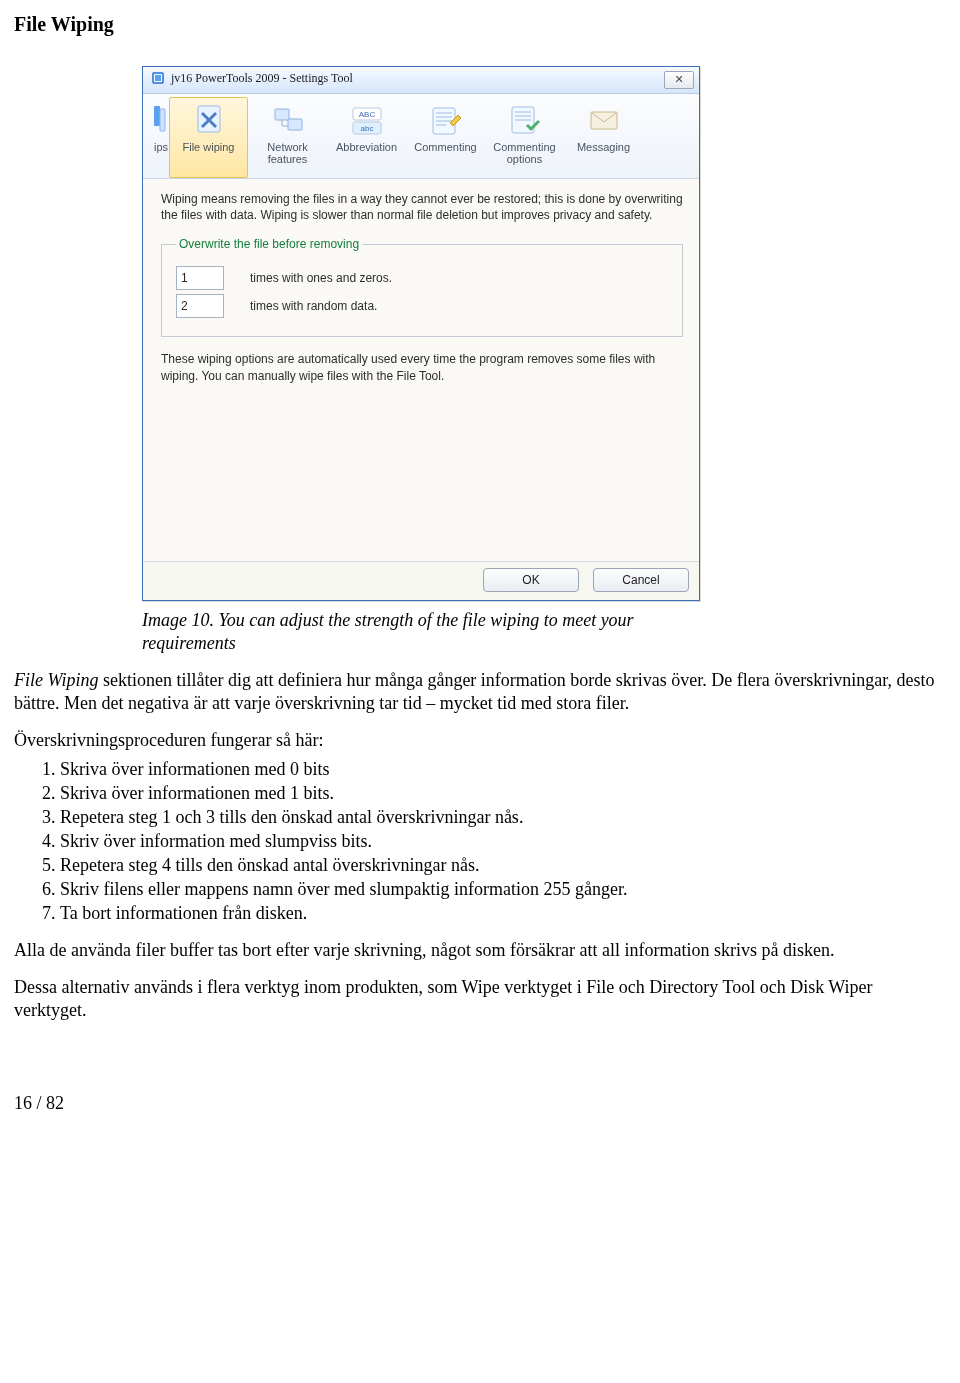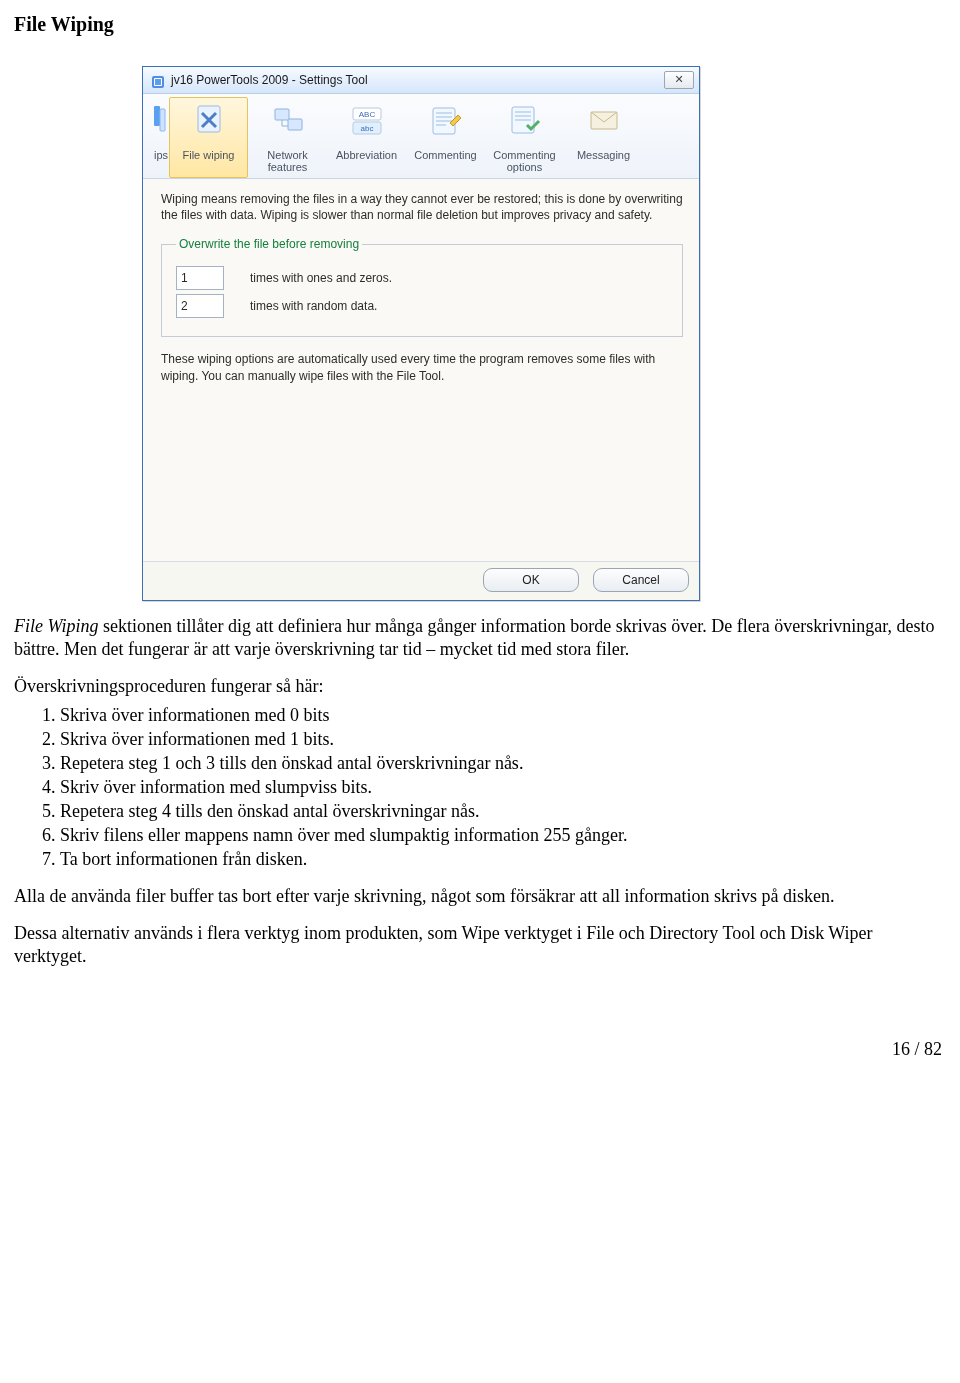--- a/index.html
+++ b/index.html
@@ -28,21 +28,22 @@
     font-family: "Segoe UI", Tahoma, Arial, sans-serif;
     font-size: 12px;
     color: #222;
     box-shadow: 1px 1px 0 #d8d8d3;
   }
   .titlebar {
     background: linear-gradient(to bottom, #f6fbff 0%, #e9f2fe 40%, #d5e6fb 100%);
     border-bottom: 1px solid #b9cfe8;
     padding: 4px 5px 4px 8px;
     display: flex;
-    align-items: flex-end;
+    align-items: flex-start;
+    font-family: Liberation Serif, serif;
   }
   .titlebar .app-icon {
     width: 14px; height: 14px;
     margin-right: 6px;
     display: inline-block;
   }
   .titlebar .title-text {
     flex: 1;
     color: #1a1a1a;
     font-size: 12px;
@@ -74,21 +75,21 @@
     color: #4a5360;
     display: flex;
     flex-direction: column;
     align-items: center;
     justify-content: flex-start;
     padding-top: 5px;
     border: 1px solid transparent;
     cursor: pointer;
     line-height: 1.15;
   }
-  .tool .ticon { width: 36px; height: 34px; margin-bottom: 12px; position: relative; }
+  .tool .ticon { width: 36px; height: 34px; margin-bottom: 4px; position: relative; }
   .tool.selected {
     background: linear-gradient(to bottom,#fff6dd,#ffe7a3);
     border: 1px solid #e8c35a;
     border-bottom-color: #e8c35a;
     border-radius: 2px;
   }
   .tool.partial {
     width: 24px;
     padding-left: 0;
     align-items: flex-end;
@@ -136,40 +137,39 @@
     background: #f7f7f2;
     border-top: 1px solid #d7dbe2;
   }
   button.winbtn {
     width: 96px;
     height: 24px;
     font-family: "Segoe UI", Tahoma, sans-serif;
     font-size: 12px;
     background: linear-gradient(to bottom,#fdfdfd,#e9edf2);
     border: 1px solid #9aa6b5;
-    border-radius: 9px;
+    border-radius: 4px;
     cursor: pointer;
     color: #222;
   }
   .caption {
     font-style: italic;
     font-family: "Times New Roman", serif;
     font-size: 18px;
     margin: 8px 0 0 0;
     width: 556px;
   }
   p.body { margin: 14px 0; }
   p.italic-lead em { font-style: italic; }
   ol.steps {
     margin: 6px 0 14px 0;
     padding-left: 46px;
   }
   ol.steps li { margin: 1px 0; }
   .pagenum {
-    text-align: right;
     font-size: 18px;
     margin-top: 70px;
     padding-right: 4px;
   }
   
   svg { display: block; }
 </style>
 </head>
 <body>
 
@@ -281,24 +281,25 @@
 
       <p class="note">These wiping options are automatically used every time the program removes some files with wiping. You can manually wipe files with the File Tool.</p>
     </div>
 
     <div class="btnbar">
       <button class="winbtn">OK</button>
       <button class="winbtn">Cancel</button>
     </div>
   </div>
 
+  <p class="caption">Image 10. You can adjust the strength of the file wiping to meet your requirements</p>
 </div>
 
 <p class="body italic-lead">
-  <em>File Wiping</em><span> sektionen tillåter dig att definiera hur många gånger information borde skrivas över. De flera överskrivningar, desto bättre. Men det fungerar är att varje överskrivning tar tid – mycket tid med stora filer.</span>
+  <em>File Wiping</em><span> sektionen tillåter dig att definiera hur många gånger information borde skrivas över. De flera överskrivningar, desto bättre. Men det negativa är att varje överskrivning tar tid – mycket tid med stora filer.</span>
 </p>
 
 <p class="body" style="margin-bottom:0">Överskrivningsproceduren fungerar så här:</p>
 <ol class="steps">
   <li>Skriva över informationen med 0 bits</li>
   <li>Skriva över informationen med 1 bits.</li>
   <li>Repetera steg 1 och 3 tills den önskad antal överskrivningar nås.</li>
   <li>Skriv över information med slumpviss bits.</li>
   <li>Repetera steg 4 tills den önskad antal överskrivningar nås.</li>
   <li>Skriv filens eller mappens namn över med slumpaktig information 255 gånger.</li>

